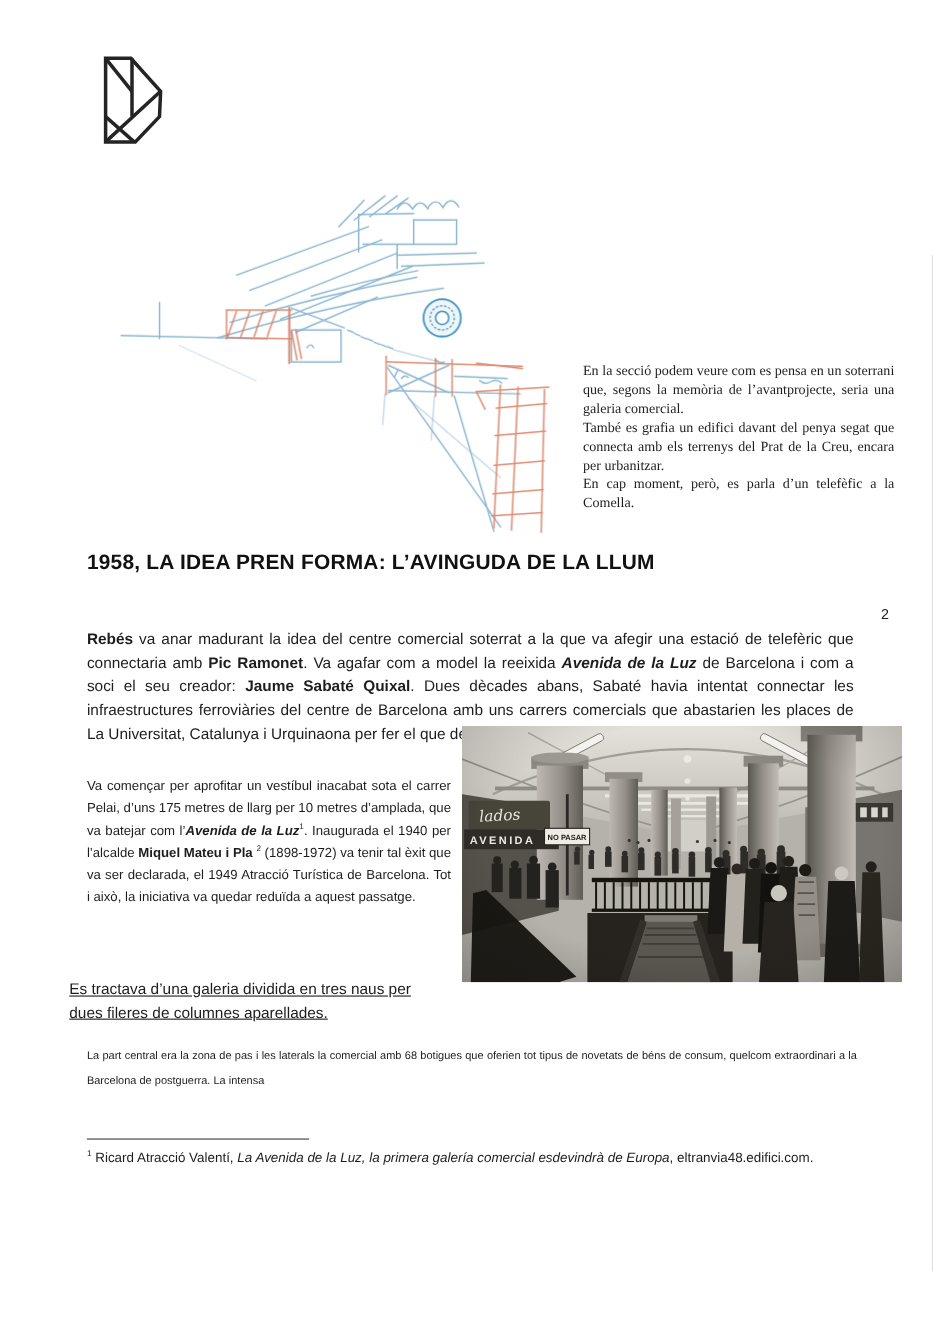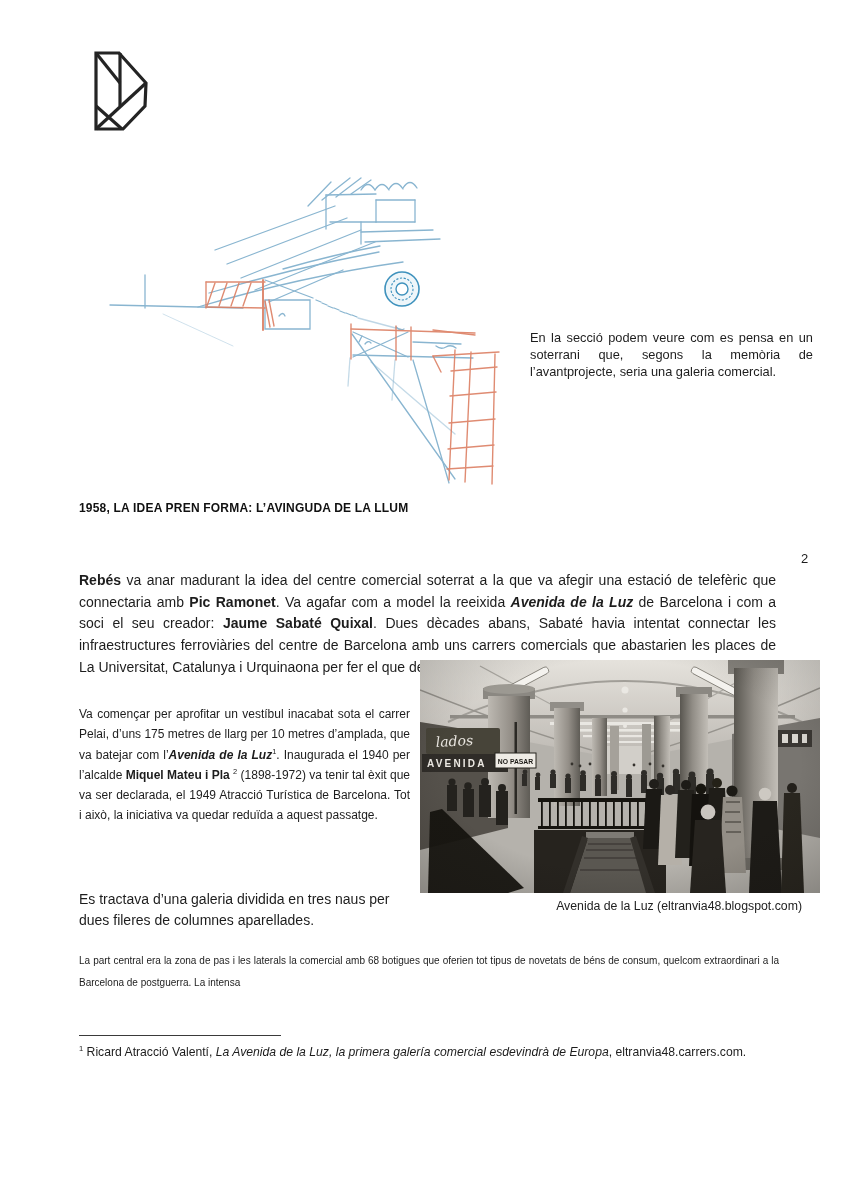--- a/index.html
+++ b/index.html
@@ -1,25 +1,25 @@
 <!DOCTYPE html>
 <html><head>
 <meta charset="utf-8">
 <style>
   html,body{margin:0;padding:0;background:#9a9a9a;}
   .page{position:relative;width:848px;height:1200px;background:#ffffff;
         font-family:"Liberation Sans",sans-serif;color:#1d1d1d;overflow:hidden;margin:0 auto;}
   .abs{position:absolute;}
   .sidenote{left:530px;top:329px;width:283px;font-size:12.8px;line-height:17.2px;text-align:justify;}
-  .sidenote p{margin:0;}
-  .heading{left:79px;top:501px;width:710px;font-size:12px;font-weight:bold;letter-spacing:.2px;color:#111;}
+  .sidenote p{margin:0;font-family:Liberation Serif, serif;}
+  .heading{left:79px;top:501px;width:710px;font-size:19px;font-weight:bold;letter-spacing:.2px;color:#111;}
   .pagenum{left:801px;top:551px;font-size:13px;}
   .para1{left:79px;top:546px;width:697px;font-size:14px;line-height:21.7px;text-align:justify;margin-top:24px;}
   .leftcol{left:79px;top:704px;width:331px;font-size:12px;line-height:20.3px;text-align:justify;}
-  .para2{left:79px;top:889px;width:340px;font-size:14px;line-height:21px;}
+  .para2{left:63px;top:889px;width:340px;font-size:14px;line-height:21px;text-decoration:underline;}
   .photo-wrap{left:420px;top:660px;width:400px;height:233px;}
   .caption{left:420px;top:899px;width:382px;font-size:12.3px;text-align:right;color:#222;}
   .para3{left:79px;top:950px;width:700px;font-size:10px;line-height:21.5px;text-align:justify;}
   .fnrule{left:79px;top:1035px;width:202px;height:0;border-top:1.4px solid #3a3a3a;}
   .footnotes{left:79px;top:1043px;width:701px;font-size:12.2px;line-height:18.3px;text-align:justify;}
   .footnotes p{margin:0;}
   sup{font-size:.62em;vertical-align:super;line-height:0;}
   .logo-wrap{left:93px;top:50px;width:61px;height:83px;}
   .sketch-wrap{left:103px;top:172px;width:420px;height:318px;}
   svg{display:block;}
@@ -131,20 +131,22 @@
       <g>
         <circle cx="299" cy="117" r="17" fill="#eef6fa" stroke="#3f92bd" stroke-width="1.6"></circle>
         <circle cx="299" cy="117" r="11" fill="none" stroke="#3f92bd" stroke-width="1.1" stroke-dasharray="2.2,1.6"></circle>
         <circle cx="299" cy="117" r="6" fill="#ffffff" stroke="#3f92bd" stroke-width="1.4"></circle>
       </g>
     </svg>
   </div>
 
   <div class="abs sidenote">
     <p>En la secció podem veure com es pensa en un soterrani que, segons la memòria de l’avantprojecte, seria una galeria comercial.</p>
+    <p>També es grafia un edifici davant del penya segat que connecta amb els terrenys del Prat de la Creu, encara per urbanitzar.</p>
+    <p>En cap moment, però, es parla d’un telefèfic a la Comella.</p>
   </div>
 
   <div class="abs heading">1958, LA IDEA PREN FORMA: L’AVINGUDA DE LA LLUM</div>
 
   <div class="abs pagenum">2</div>
 
   <div class="abs para1"><span style="font-weight: bold;">Rebés</span><span> va anar madurant la idea del centre comercial soterrat a la que va afegir una estació de telefèric que connectaria amb </span><span style="font-weight: bold;">Pic Ramonet</span><span>. Va agafar com a model la reeixida </span><span style="font-weight: bold; font-style: italic;">Avenida de la Luz</span><span> de Barcelona i com a soci el seu creador: </span><span style="font-weight: bold;">Jaume Sabaté Quixal</span><span>.  Dues dècades abans, Sabaté havia intentat connectar les infraestructures ferroviàries del centre de Barcelona amb uns carrers comercials que abastarien les places de La Universitat, Catalunya i Urquinaona per fer el que denominava la </span><span style="font-weight: bold; font-style: italic;">Ciudad Subterranea de la Luz</span><span>.</span></div>
 
   <div class="abs leftcol"><span>Va començar per aprofitar un vestíbul inacabat sota el carrer Pelai, d’uns 175 metres de llarg per 10 metres d’amplada, que va batejar com l’</span><span style="font-weight: bold; font-style: italic;">Avenida de la Luz</span><sup>1</sup><span>. Inaugurada el 1940 per l’alcalde </span><span style="font-weight: bold;">Miquel Mateu i Pla</span><span> </span><sup>2</sup><span> (1898-1972) va tenir tal èxit que va ser declarada, el 1949 Atracció Turística de Barcelona. Tot i això, la iniciativa va quedar reduïda a aquest passatge.</span></div>
 
@@ -330,25 +332,24 @@
         <text x="95.5" y="103.5" font-size="6.8" font-weight="bold" fill="#1c1a16" text-anchor="middle" font-family="Liberation Sans, sans-serif">NO PASAR</text>
         <rect x="358" y="70" width="34" height="17" fill="#3a3733"></rect>
         <rect x="362" y="74" width="6" height="9" fill="#d9d6d0"></rect>
           <rect x="372" y="74" width="6" height="9" fill="#d9d6d0"></rect>
         <rect x="382" y="74" width="5" height="9" fill="#d9d6d0"></rect>
       </g>
       <rect x="0" y="0" width="400" height="233" fill="url(#vign)"></rect>
     </svg>
   </div>
 
-  <div class="abs caption">Avenida de la Luz (eltranvia48.blogspot.com)</div>
 
   <div class="abs para2">Es tractava d’una galeria dividida en tres naus per dues fileres de columnes aparellades.</div>
 
   <div class="abs para3">La part central era la zona de pas i les laterals la comercial amb 68 botigues que oferien tot tipus de novetats de béns de consum, quelcom extraordinari a la Barcelona de postguerra. La intensa</div>
 
   <div class="abs fnrule"></div>
 
   <div class="abs footnotes">
-    <p><sup>1</sup><span> Ricard Atracció Valentí, </span><span style="font-style: italic;">La Avenida de la Luz, la primera galería comercial esdevindrà de Europa</span><span>, eltranvia48.carrers.com.</span></p>
+    <p><sup>1</sup><span> Ricard Atracció Valentí, </span><span style="font-style: italic;">La Avenida de la Luz, la primera galería comercial esdevindrà de Europa</span><span>, eltranvia48.edifici.com.</span></p>
   </div>
 
 </div>
 
 </body></html>

